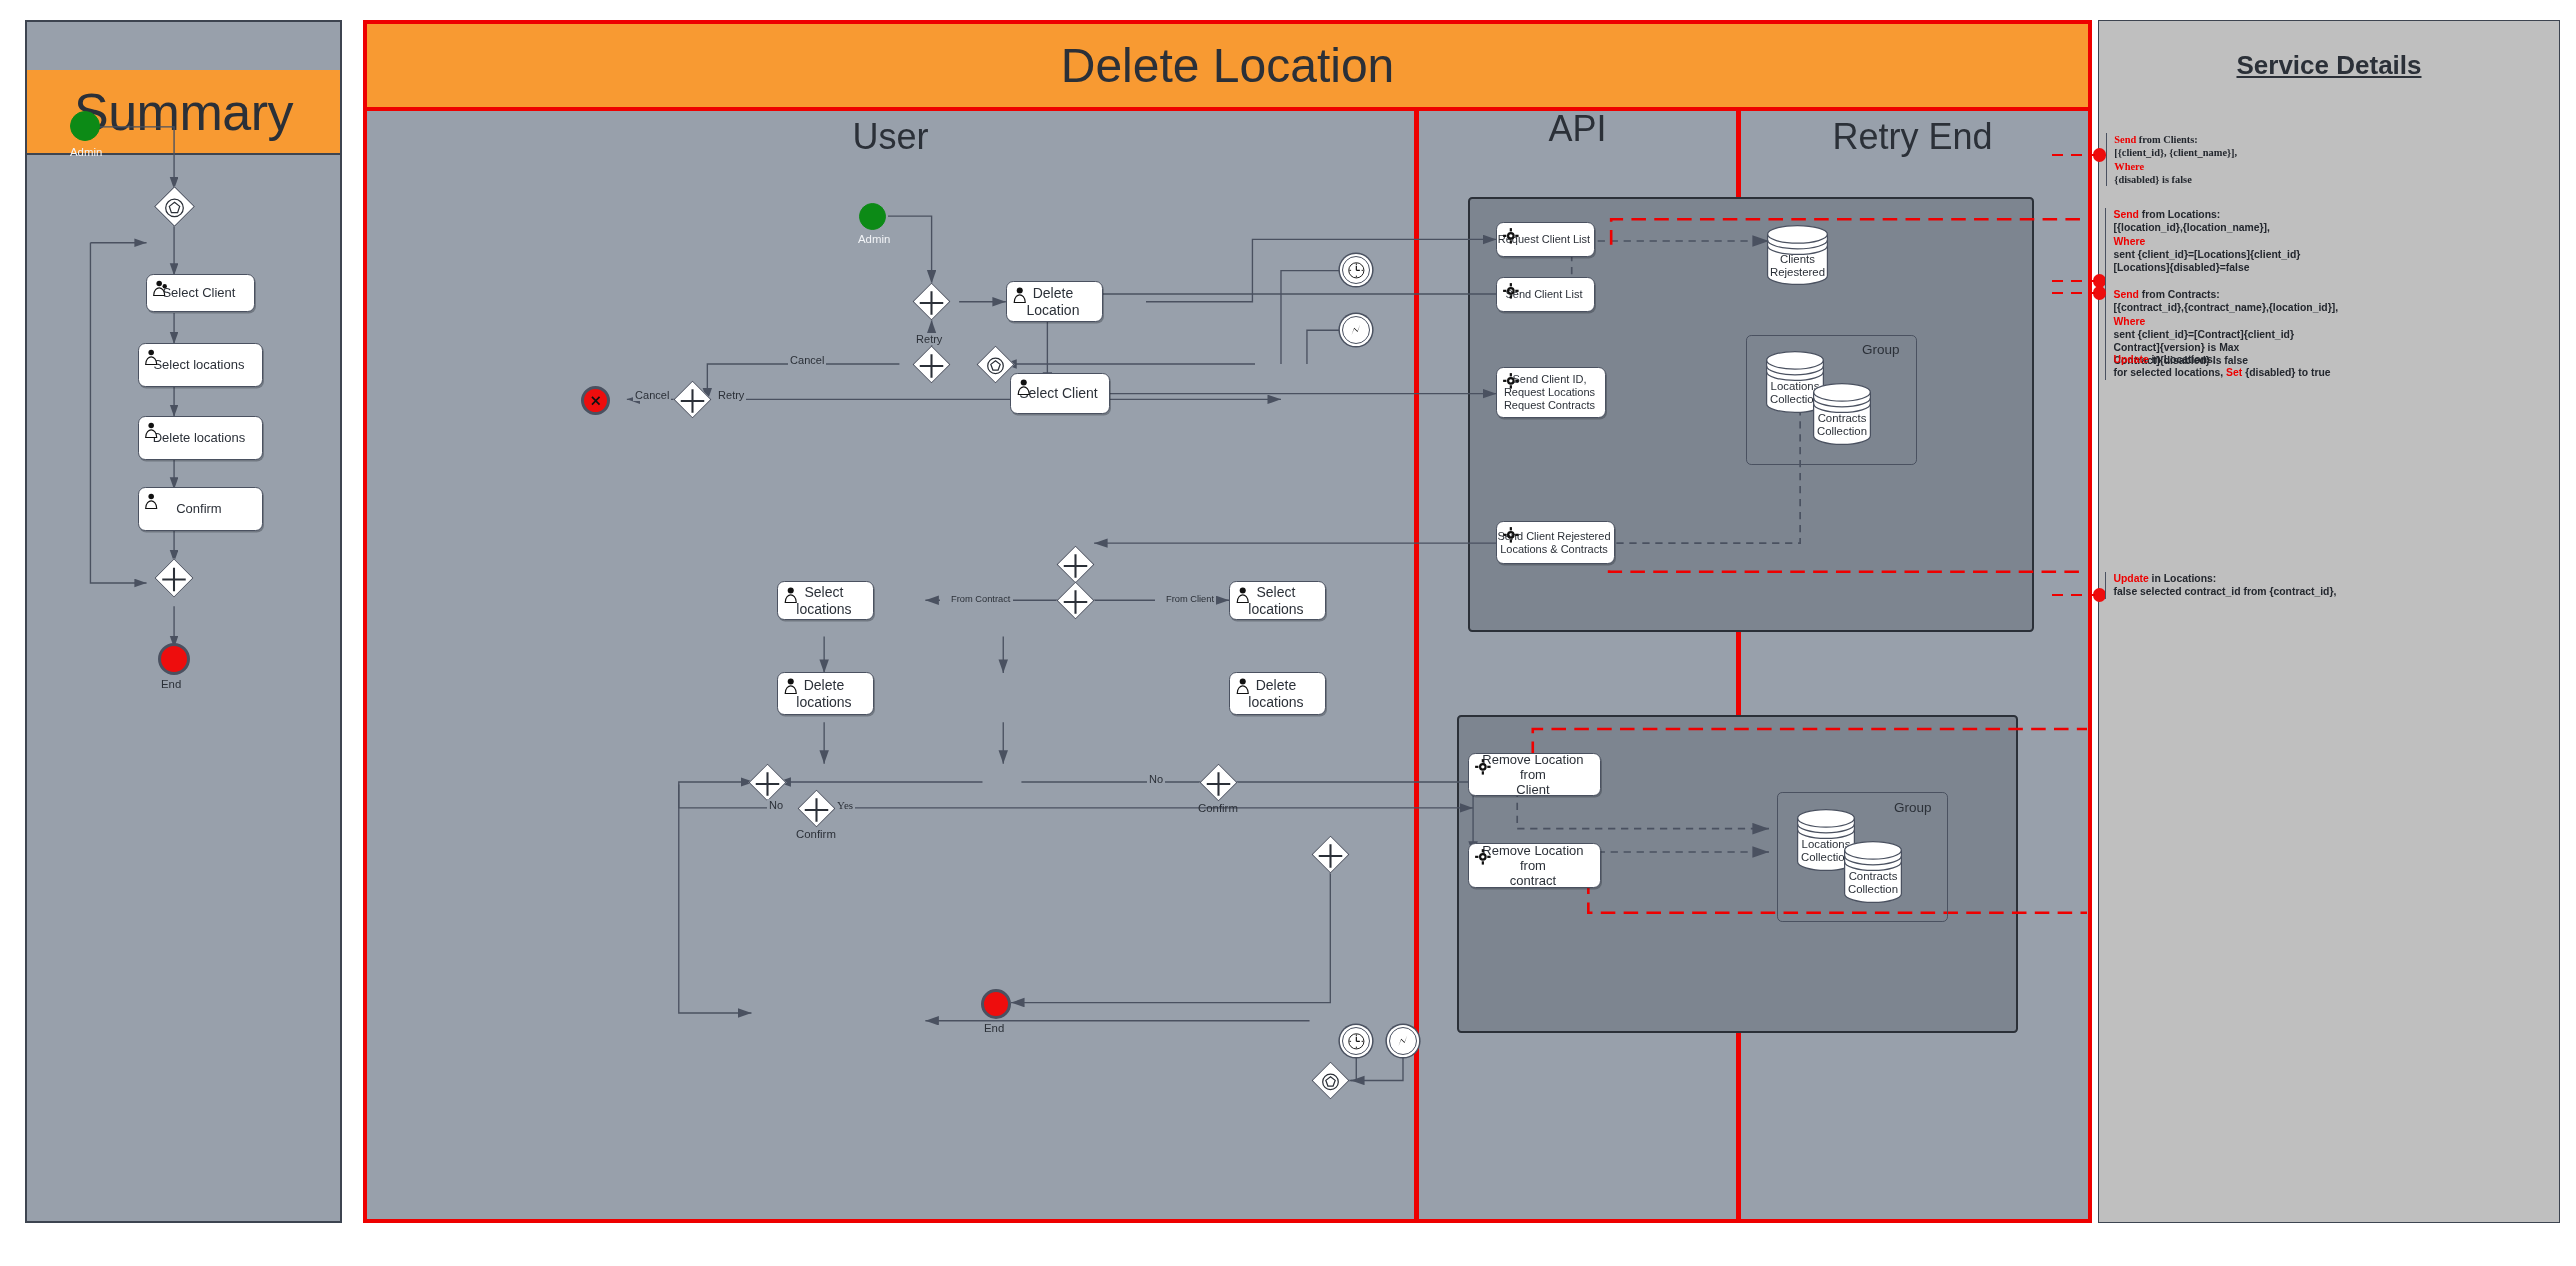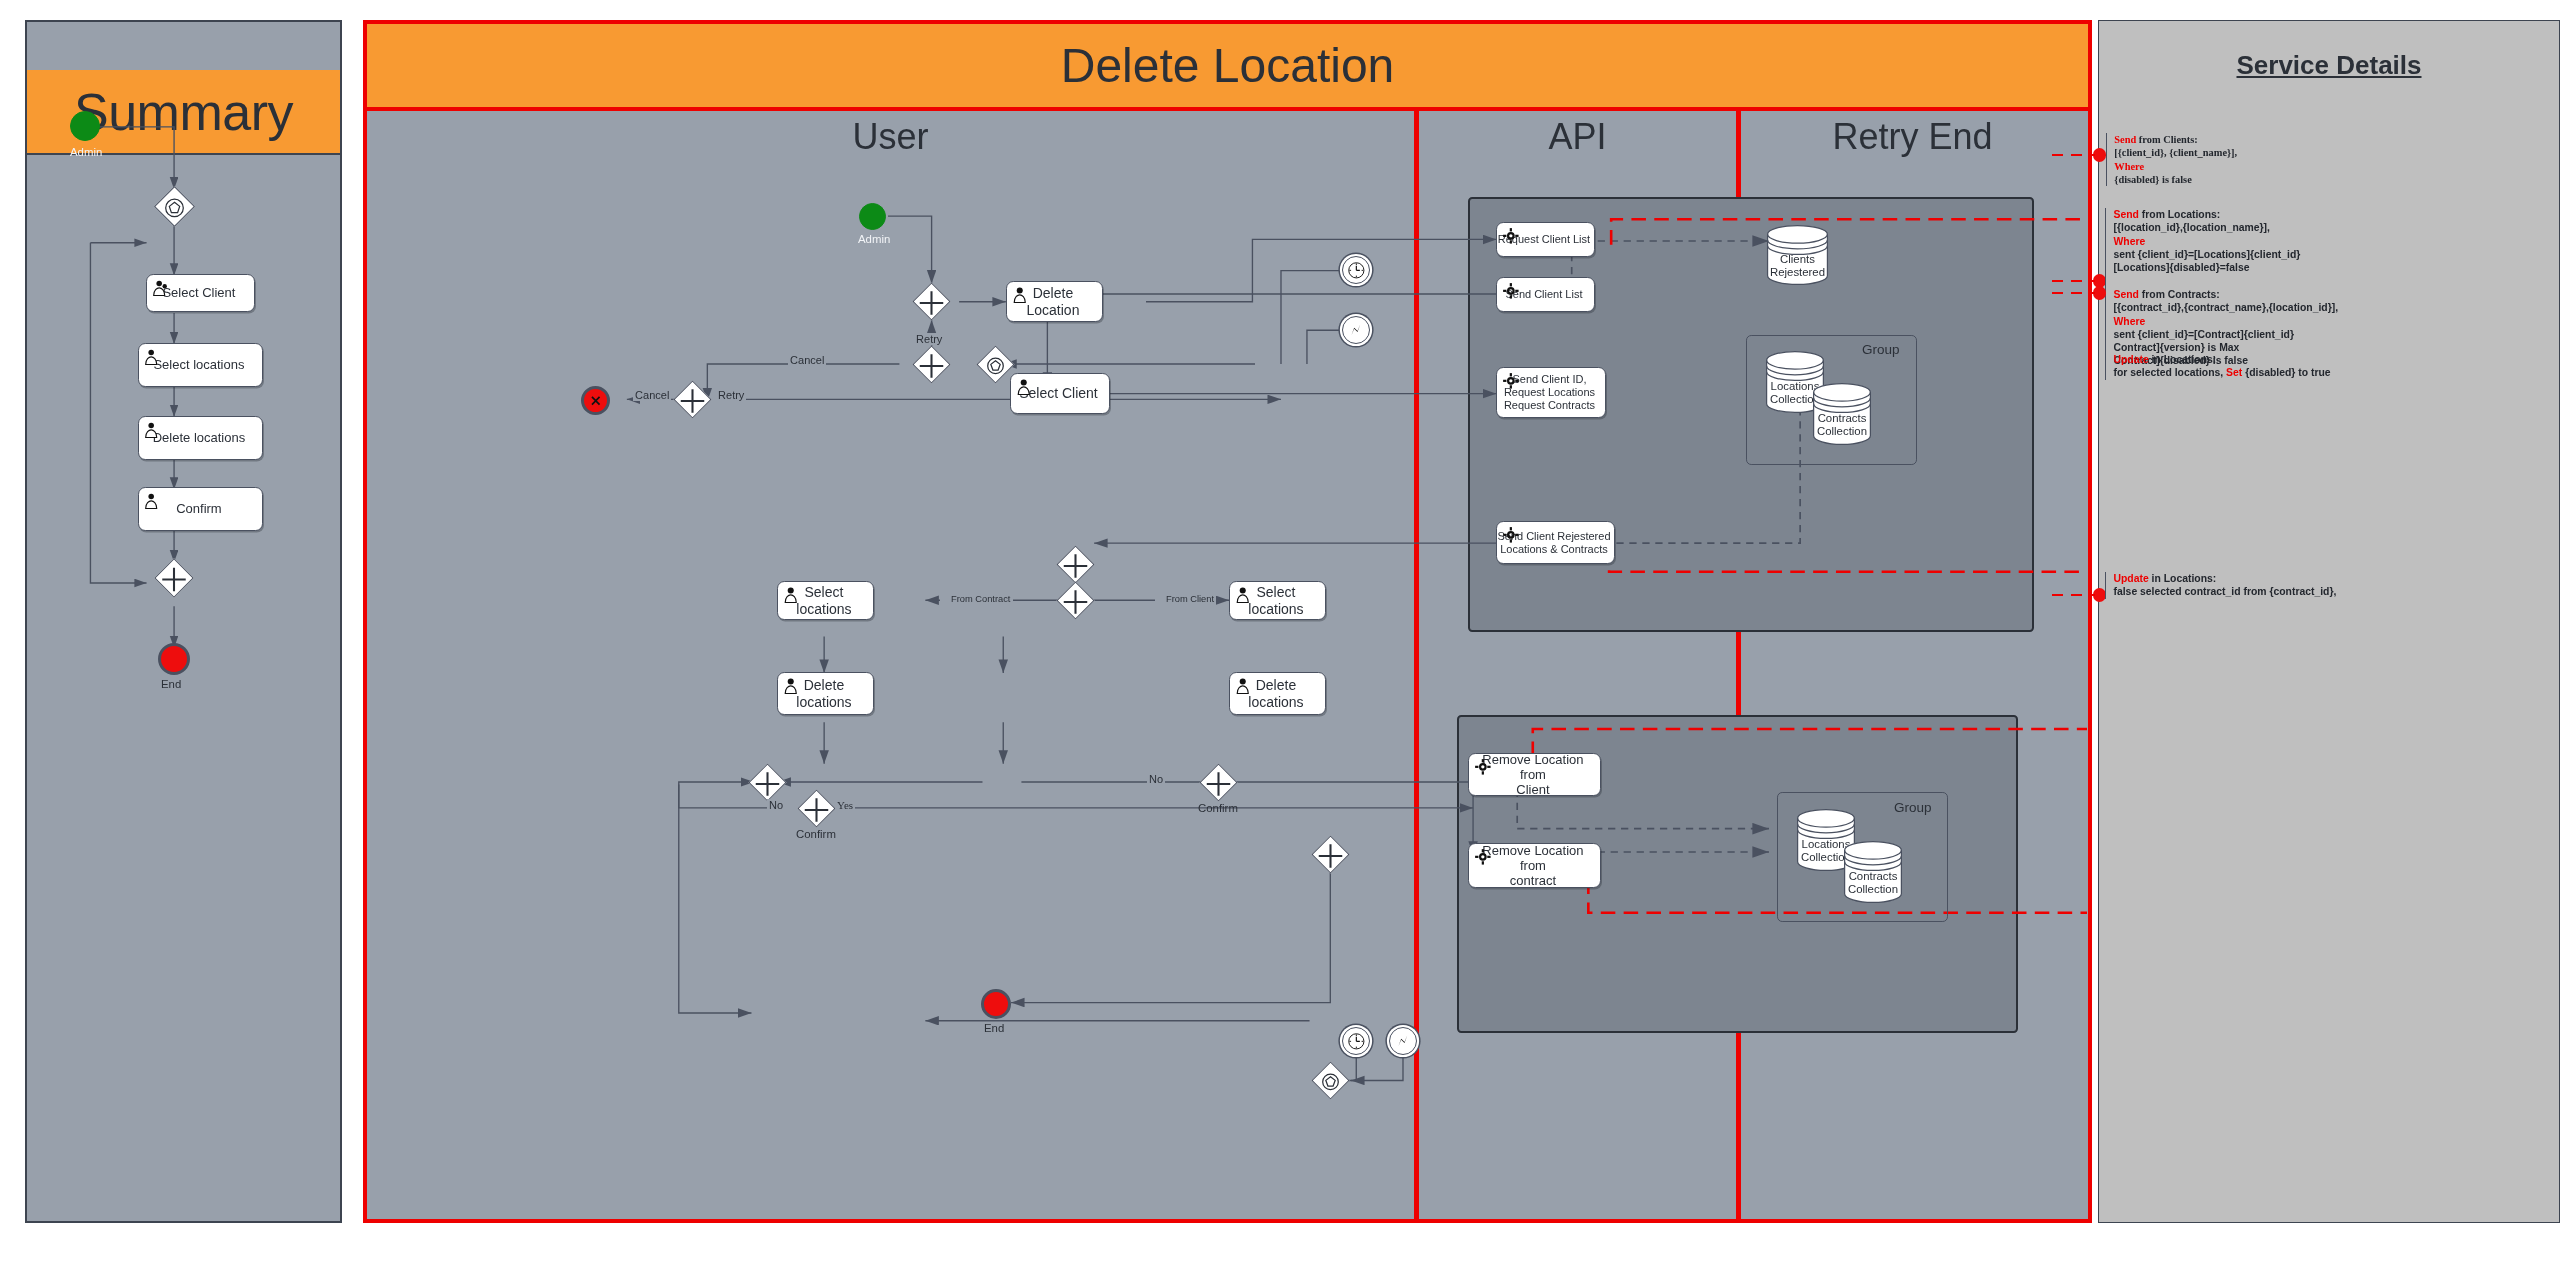--- a/index.html
+++ b/index.html
@@ -172,21 +172,21 @@
 
   <div class="panel" id="process-panel">
     <div id="process-header">
       <span>Delete Location</span>
     </div>
 
     <div class="lane-divider" style="left:1047px;"></div>
     <div class="lane-divider" style="left:1369px;"></div>
 
     <div class="lane-label" style="left:0px;top:92px;width:1047px;">User</div>
-    <div class="lane-label" style="left:1052px;top:92px;width:317px;">API</div>
+    <div class="lane-label" style="left:1052px;top:84px;width:317px;">API</div>
     <div class="lane-label" style="left:1374px;top:92px;width:343px;">Retry End</div>
 
     <div class="subproc" style="left:1101px;top:173px;width:566px;height:435px;"></div>
     <div class="subproc" style="left:1090px;top:691px;width:561px;height:318px;"></div>
 
     <svg class="lay" width="1720" height="1193" viewBox="0 0 3312 2298">
       <defs>
         <marker id="a2" markerWidth="11" markerHeight="11" refX="10" refY="3.5" orient="auto">
           <path d="M0,0 L10,3.5 L0,7 z" fill="#4a5160"></path>
         </marker>

